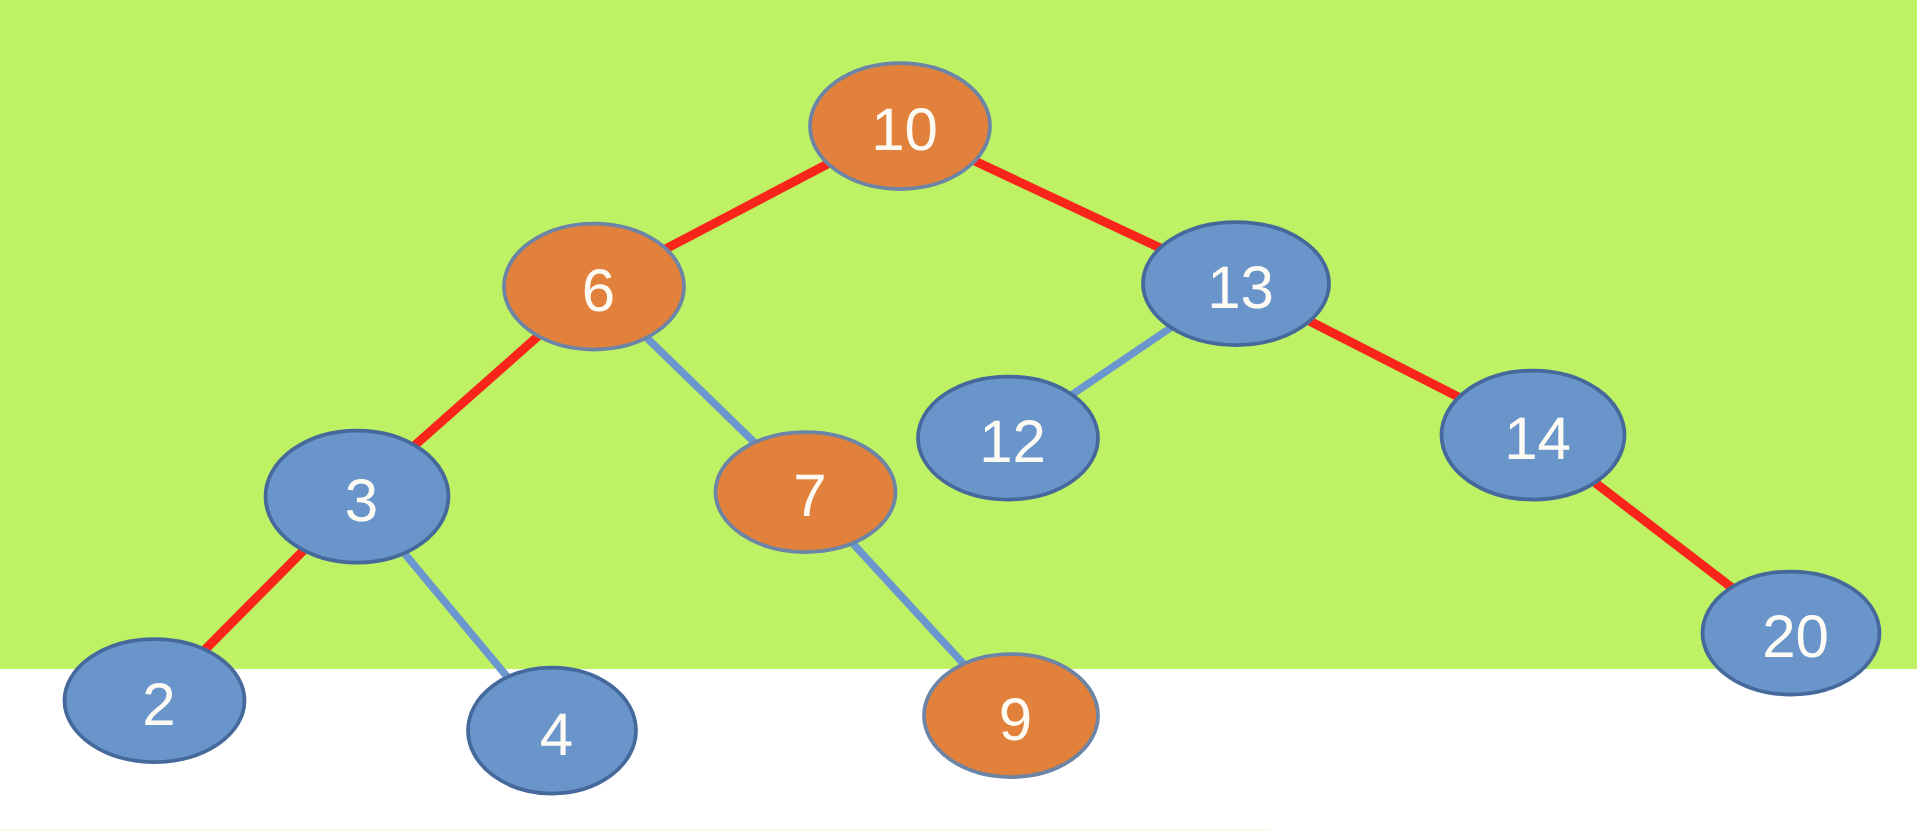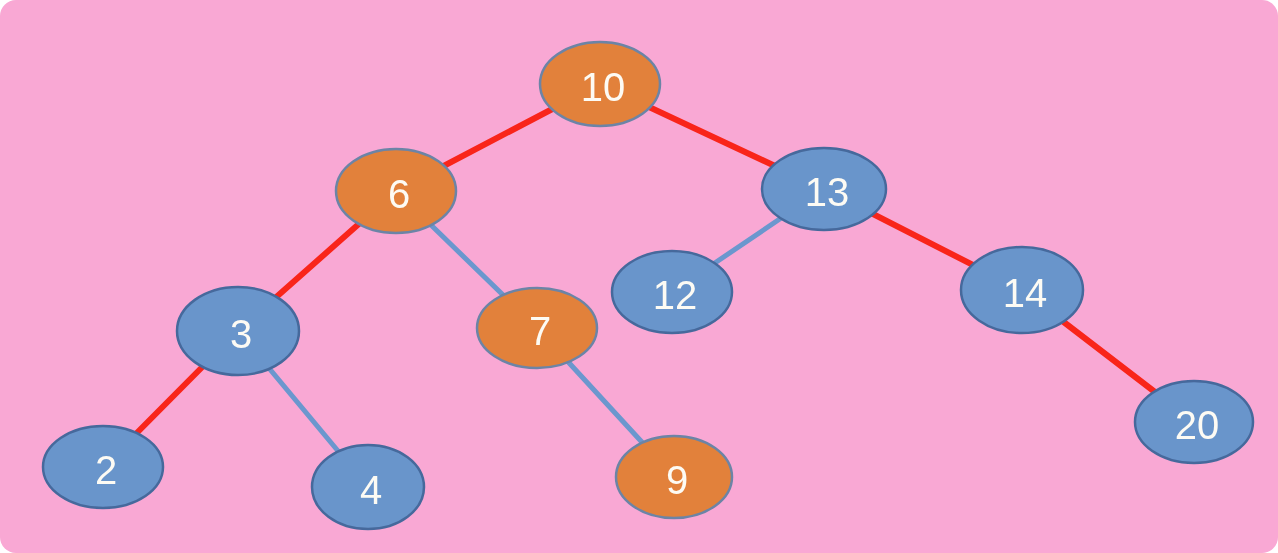--- a/index.html
+++ b/index.html
@@ -7,23 +7,22 @@
     padding: 0;
     background: #ffffff;
     width: 1278px;
     height: 553px;
     overflow: hidden;
     font-family: "Liberation Sans", sans-serif;
   }
   .canvas-wrap {
     position: relative;
     width: 1278px;
-    height: 553px;
-    background: #f9a8d4;
-    border-radius: 16px;
+    height: 446px;
+    background: #bef264;
   }
   svg text {
     font-family: "Liberation Sans", "DejaVu Sans", sans-serif;
     font-size: 40px;
     font-weight: 400;
   }
 </style>
 </head>
 <body>
 

